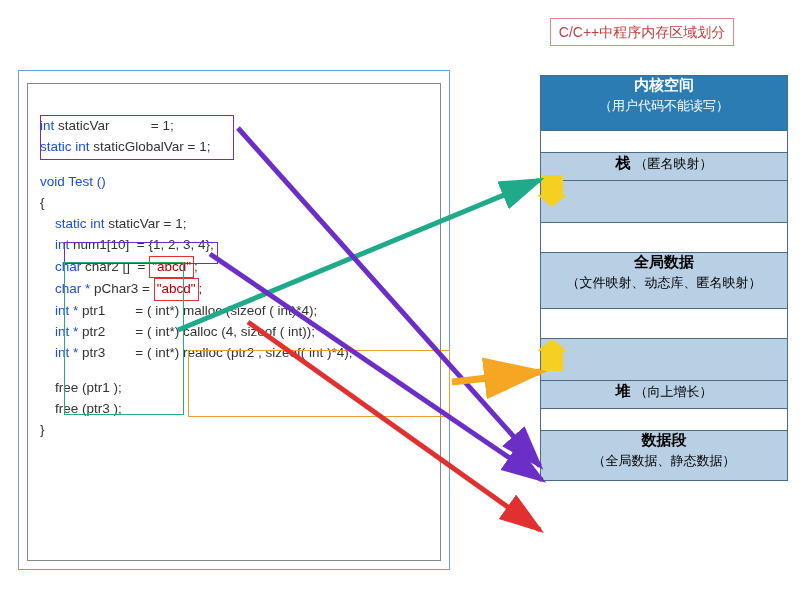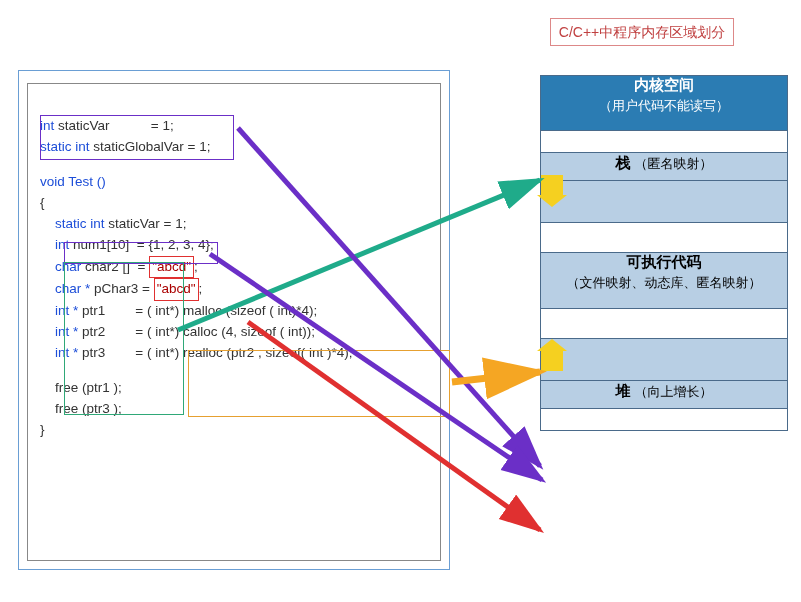--- a/index.html
+++ b/index.html
@@ -67,32 +67,36 @@
   <div class="mem-row mem-white" style="height:22px;"></div>
   <div class="mem-row mem-light" style="height:28px; flex-direction:row; align-items:baseline; justify-content:center;">
     <span class="mem-title">栈</span>
     <span class="mem-sub" style="margin-left:4px;">（匿名映射）</span>
   </div>
   <div class="mem-row mem-light" style="height:42px;">
     <span class="arrow-down" style="margin-top:-6px;"></span>
   </div>
   <div class="mem-row mem-white" style="height:30px;"></div>
   <div class="mem-row mem-light" style="height:56px;">
-    <div class="mem-title">可执行代码</div>
+    <div class="mem-title">全局数据</div>
     <div class="mem-sub">（文件映射、动态库、匿名映射）</div>
   </div>
   <div class="mem-row mem-white" style="height:30px;"></div>
   <div class="mem-row mem-light" style="height:42px;">
     <span class="arrow-up" style="margin-top:10px;"></span>
   </div>
   <div class="mem-row mem-light" style="height:28px; flex-direction:row; align-items:baseline; justify-content:center;">
     <span class="mem-title">堆</span>
     <span class="mem-sub" style="margin-left:4px;">（向上增长）</span>
   </div>
   <div class="mem-row mem-white" style="height:22px;"></div>
+  <div class="mem-row mem-light" style="height:50px;">
+    <div class="mem-title">数据段</div>
+    <div class="mem-sub">（全局数据、静态数据）</div>
+  </div>
 </div>
 
 <svg class="connectors">
   <defs>
     <marker id="ah-teal" markerWidth="10" markerHeight="10" refX="8" refY="3" orient="auto">
         <path d="M0,0 L0,6 L9,3 z" fill="#1fab8a"></path>
       </marker>
     <marker id="ah-purple" markerWidth="10" markerHeight="10" refX="8" refY="3" orient="auto">
         <path d="M0,0 L0,6 L9,3 z" fill="#6b2fc7"></path>
       </marker>

